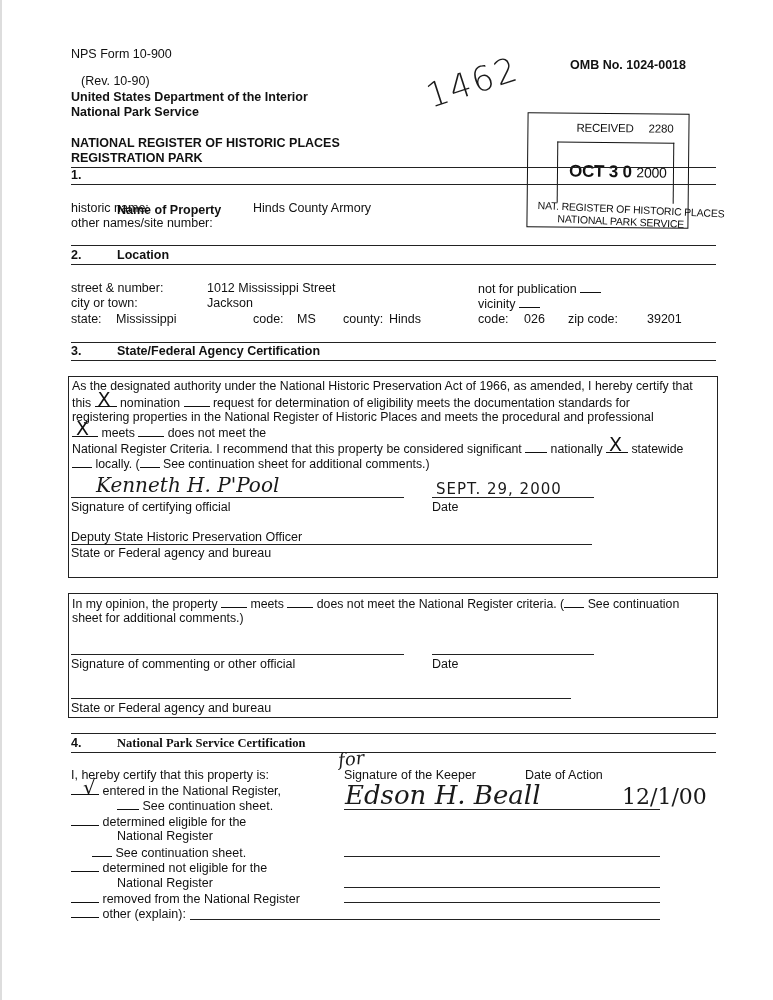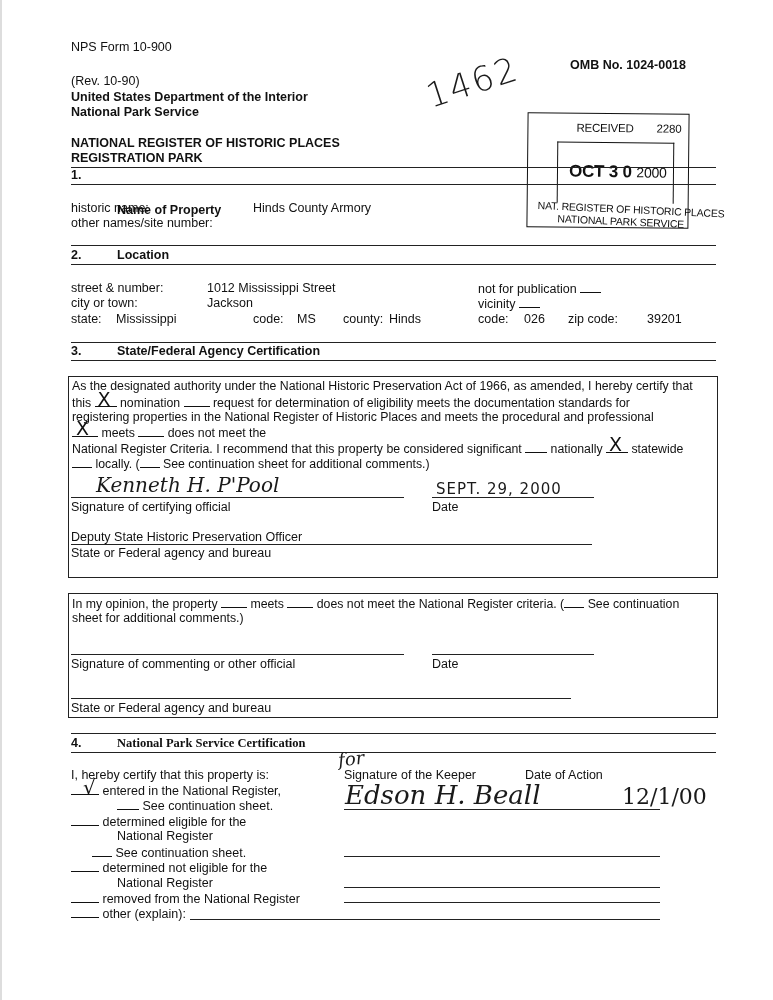--- a/index.html
+++ b/index.html
@@ -16,34 +16,34 @@
     .blank { display: inline-block; border-bottom: 1.2px solid #111; height: 11px; vertical-align: baseline; }
     .stamp { position: absolute; border: 1.6px solid #111; transform: rotate(0.6deg); }
     .stamp-text { font-family: "Liberation Sans Narrow", "Liberation Sans", sans-serif; letter-spacing: -0.2px; }
     .lineleft { position:absolute; left:0; top:0; width:2px; height:1000px; background:#ddd; }
   </style>
 </head>
 <body>
 
 <div class="lineleft"></div>
 
-<div class="abs" style="left:71px; top:40px;">NPS Form 10-900</div>
-<div class="abs" style="left:71px; top:74px;text-align:center;">(Rev. 10-90)</div>
+<div class="abs" style="left:71px; top:47px;">NPS Form 10-900</div>
+<div class="abs" style="left:81px; top:74px;text-align:center;">(Rev. 10-90)</div>
 <div class="abs b" style="left:71px; top:90px;">United States Department of the Interior</div>
 <div class="abs b" style="left:71px; top:105px;">National Park Service</div>
 <div class="abs b" style="left:570px; top:58px;">OMB No. 1024-0018</div>
 <div class="abs hand" style="left:425px; top:62px; font-size:34px; transform:rotate(-18deg); font-style:normal; font-family:'DejaVu Sans', sans-serif; font-weight:200; letter-spacing:2px;">1462</div>
 
 <div class="abs b" style="left:71px; top:136px;">NATIONAL REGISTER OF HISTORIC PLACES</div>
 <div class="abs b" style="left:71px; top:151px;">REGISTRATION PARK</div>
 
 <div class="stamp" style="left:527px; top:113px; width:160px; height:113px;">
   <div class="abs stamp-text" style="left:48px; top:8px; font-size:11.5px;">
     <span>RECEIVED</span>
-    <span style="margin-left:20px; font-weight:normal;">2280</span>
+    <span style="margin-left:12px; font-weight:normal;">2280</span>
   </div>
   <div class="abs" style="left:29px; top:28px; width:115px; height:60px; border:1.4px solid #111; border-bottom:none;"></div>
   <div class="abs stamp-text" style="left:41px; top:48px; font-size:17px; font-weight:bold;">
     <span>OCT 3 0</span>
     <span style="font-weight:normal; font-size:14px;">2000</span>
   </div>
   <div class="abs stamp-text" style="left:10px; top:89px; font-size:10.5px; transform:rotate(2deg);">NAT. REGISTER OF HISTORIC PLACES</div>
   <div class="abs stamp-text" style="left:30px; top:101px; font-size:10.5px; transform:rotate(2deg);">NATIONAL PARK SERVICE</div>
 </div>
 

